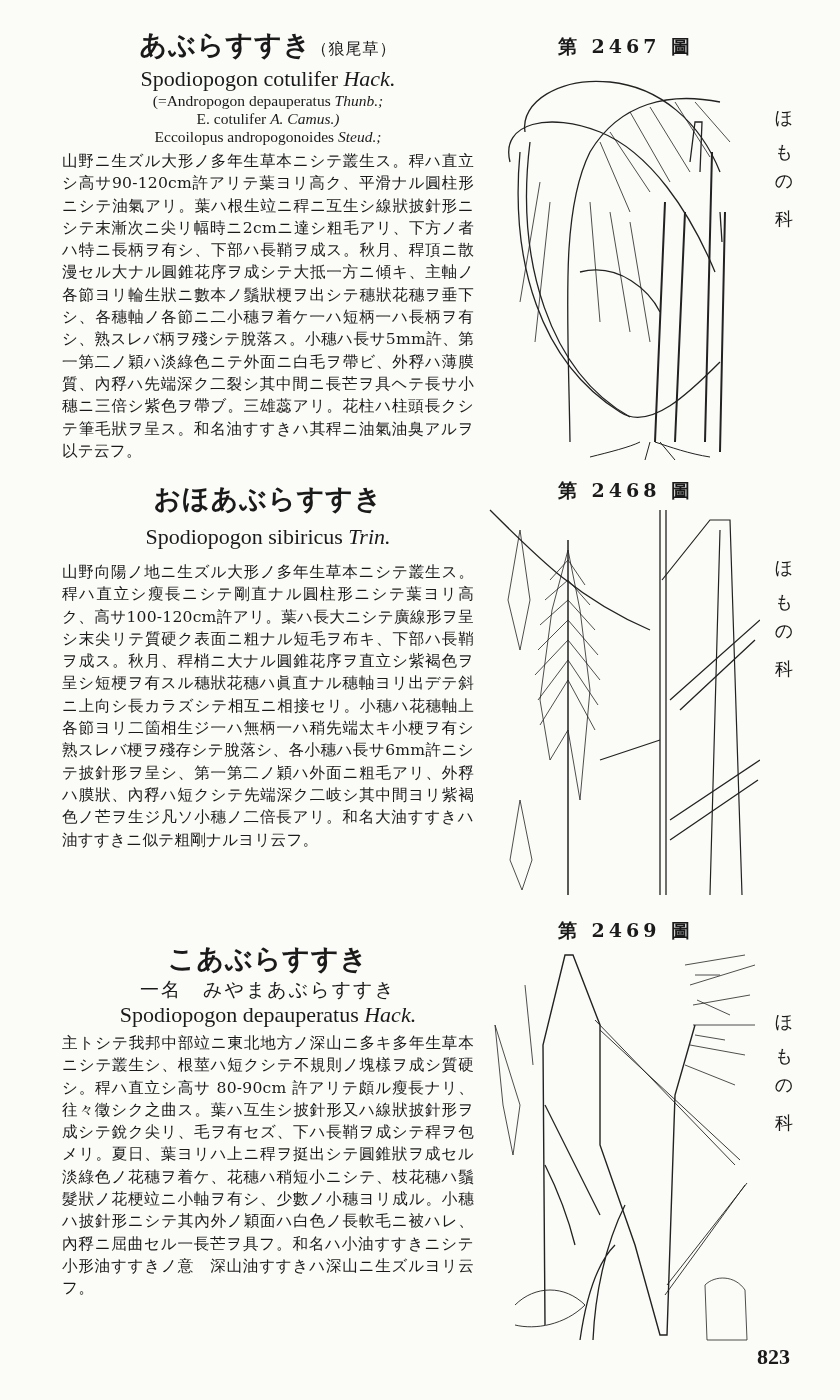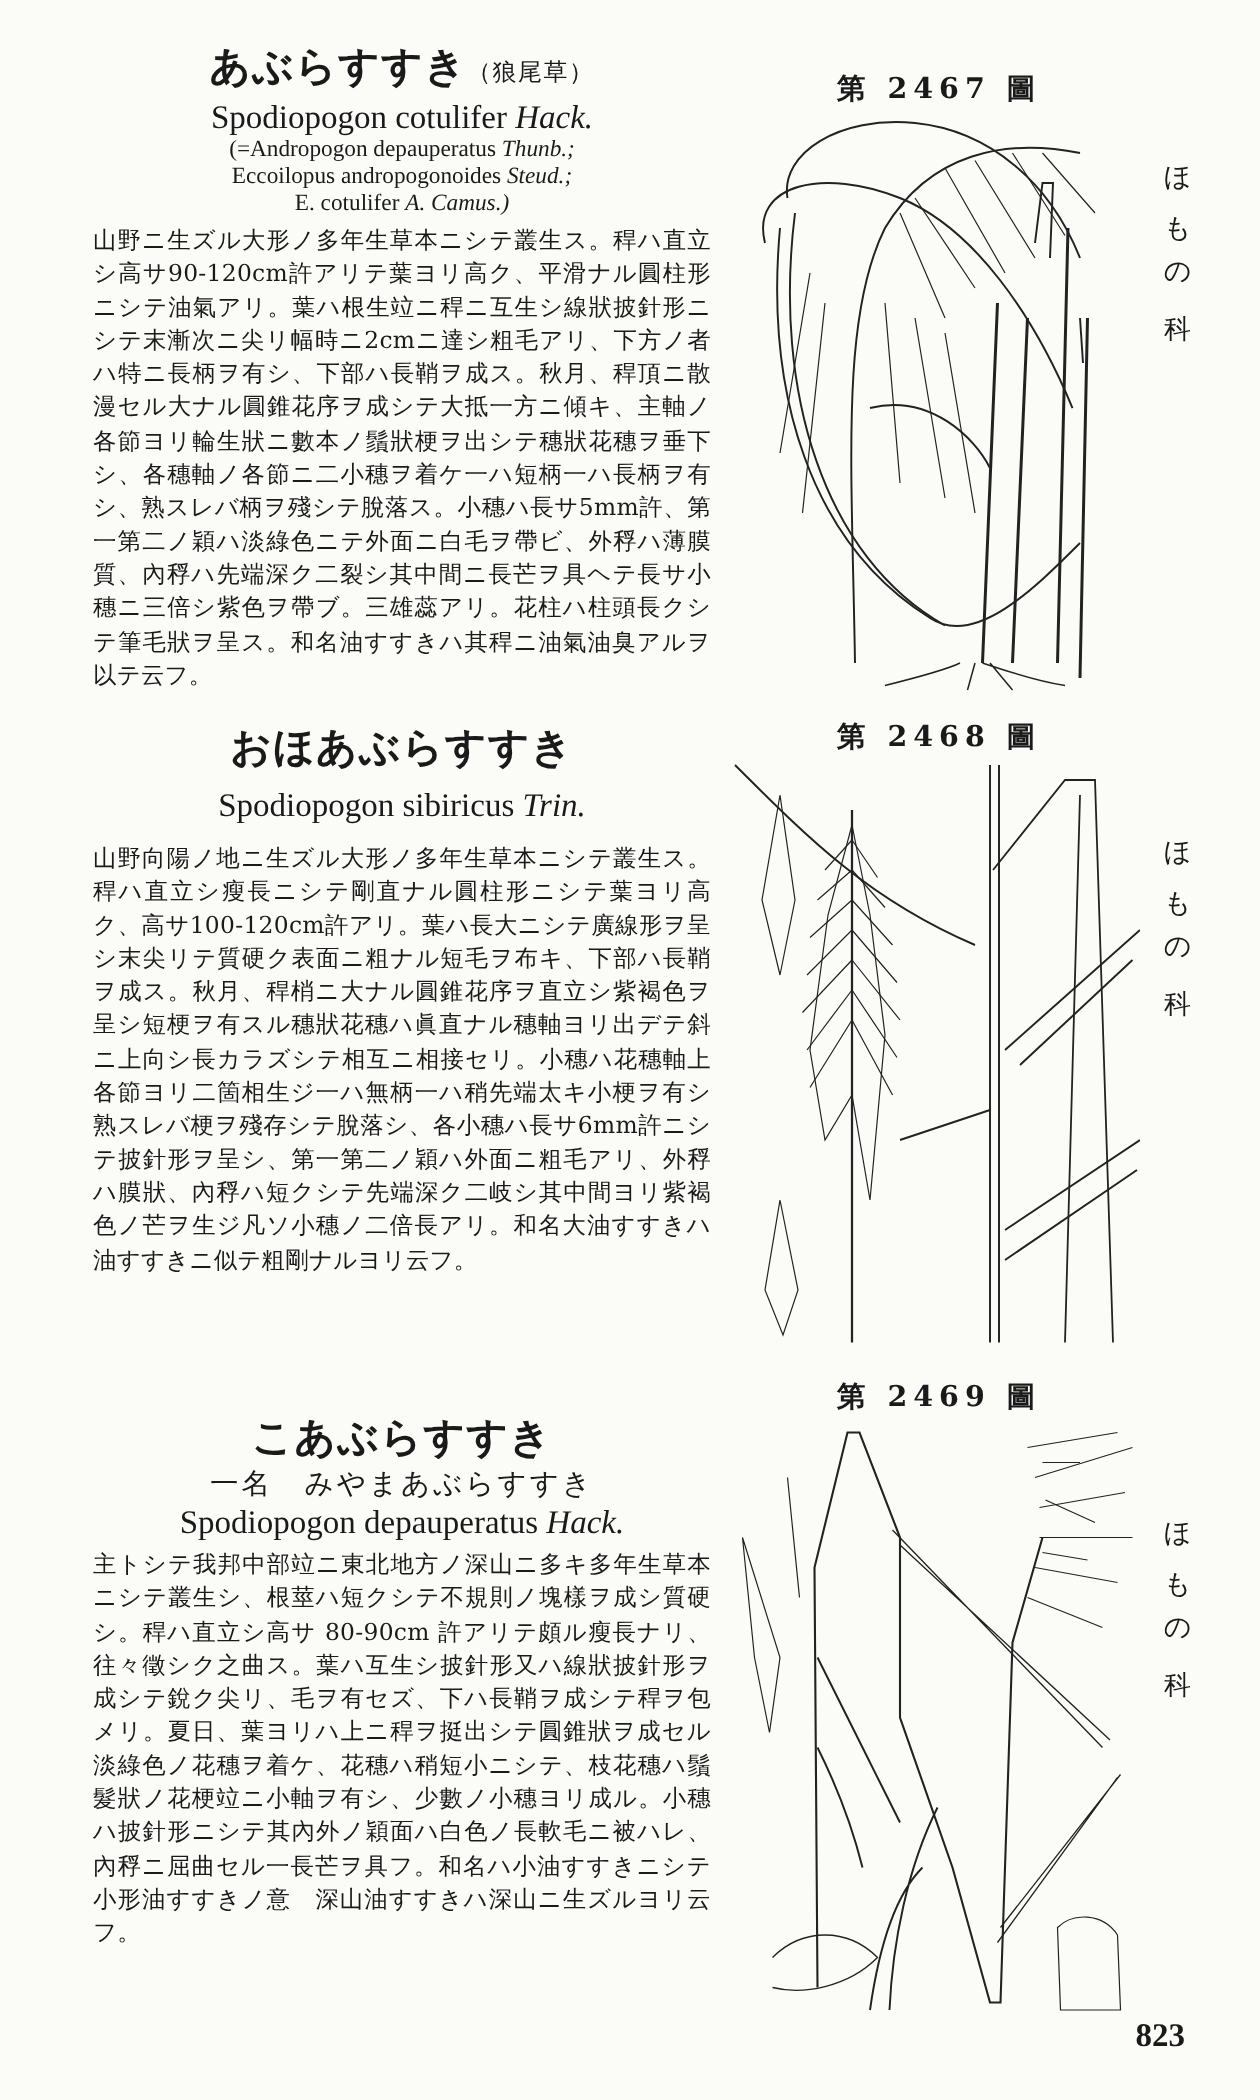--- a/index.html
+++ b/index.html
@@ -25,22 +25,22 @@
 
 <div class="entry" style="top:28px;">
   <div class="jp-title">
     <span>あぶらすすき</span><span class="kanji">（狼尾草）</span>
   </div>
   <div class="sci">
     <span>Spodiopogon cotulifer</span>
     <i>Hack.</i>
   </div>
   <div class="syn"><span>(=Andropogon depauperatus</span> <i>Thunb.;</i></div>
+  <div class="syn"><span>E. cotulifer</span> <i>A. Camus.)</i></div>
   <div class="syn"><span>Eccoilopus andropogonoides</span> <i>Steud.;</i></div>
-  <div class="syn"><span>E. cotulifer</span> <i>A. Camus.)</i></div>
   <div class="body-text">山野ニ生ズル大形ノ多年生草本ニシテ叢生ス。稈ハ直立シ高サ90-120cm許アリテ葉ヨリ高ク、平滑ナル圓柱形ニシテ油氣アリ。葉ハ根生竝ニ稈ニ互生シ線狀披針形ニシテ末漸次ニ尖リ幅時ニ2cmニ達シ粗毛アリ、下方ノ者ハ特ニ長柄ヲ有シ、下部ハ長鞘ヲ成ス。秋月、稈頂ニ散漫セル大ナル圓錐花序ヲ成シテ大抵一方ニ傾キ、主軸ノ各節ヨリ輪生狀ニ數本ノ鬚狀梗ヲ出シテ穗狀花穗ヲ垂下シ、各穗軸ノ各節ニ二小穗ヲ着ケ一ハ短柄一ハ長柄ヲ有シ、熟スレバ柄ヲ殘シテ脫落ス。小穗ハ長サ5mm許、第一第二ノ穎ハ淡綠色ニテ外面ニ白毛ヲ帶ビ、外稃ハ薄膜質、內稃ハ先端深ク二裂シ其中間ニ長芒ヲ具ヘテ長サ小穗ニ三倍シ紫色ヲ帶ブ。三雄蕊アリ。花柱ハ柱頭長クシテ筆毛狀ヲ呈ス。和名油すすきハ其稈ニ油氣油臭アルヲ以テ云フ。</div>
 </div>
 
 <div class="entry" style="top:482px;">
   <div class="jp-title">
     <span>おほあぶらすすき</span>
   </div>
   <div class="sci" style="margin-top:8px;">
     <span>Spodiopogon sibiricus</span>
     <i>Trin.</i>
@@ -53,21 +53,21 @@
     <span>こあぶらすすき</span>
   </div>
   <div class="alt-name">一名　みやまあぶらすすき</div>
   <div class="sci">
     <span>Spodiopogon depauperatus</span>
     <i>Hack.</i>
   </div>
   <div class="body-text">主トシテ我邦中部竝ニ東北地方ノ深山ニ多キ多年生草本ニシテ叢生シ、根莖ハ短クシテ不規則ノ塊樣ヲ成シ質硬シ。稈ハ直立シ高サ 80-90cm 許アリテ頗ル瘦長ナリ、往々徵シク之曲ス。葉ハ互生シ披針形又ハ線狀披針形ヲ成シテ銳ク尖リ、毛ヲ有セズ、下ハ長鞘ヲ成シテ稈ヲ包メリ。夏日、葉ヨリハ上ニ稈ヲ挺出シテ圓錐狀ヲ成セル淡綠色ノ花穗ヲ着ケ、花穗ハ稍短小ニシテ、枝花穗ハ鬚髮狀ノ花梗竝ニ小軸ヲ有シ、少數ノ小穗ヨリ成ル。小穗ハ披針形ニシテ其內外ノ穎面ハ白色ノ長軟毛ニ被ハレ、內稃ニ屈曲セル一長芒ヲ具フ。和名ハ小油すすきニシテ小形油すすきノ意　深山油すすきハ深山ニ生ズルヨリ云フ。</div>
 </div>
 
-<div class="fig-label" style="left:558px; top:46px;">第 2467 圖</div>
+<div class="fig-label" style="left:558px; top:34px;">第 2467 圖</div>
 <div class="fig-label" style="left:558px; top:478px;">第 2468 圖</div>
 <div class="fig-label" style="left:558px; top:918px;">第 2469 圖</div>
 
 <div class="family" style="left:772px; top:98px;">ほもの科</div>
 <div class="family" style="left:772px; top:548px;">ほもの科</div>
 <div class="family" style="left:772px; top:1002px;">ほもの科</div>
 
 <svg class="plate" style="left:480px; top:62px;" width="280" height="400" viewBox="0 0 280 400" fill="none" stroke="#222" stroke-width="1.3">
   <path d="M90 380 C88 250 80 150 110 90 C140 40 190 30 240 40"></path>
   <path d="M45 70 C40 40 80 15 130 20 C180 25 220 60 240 110"></path>

